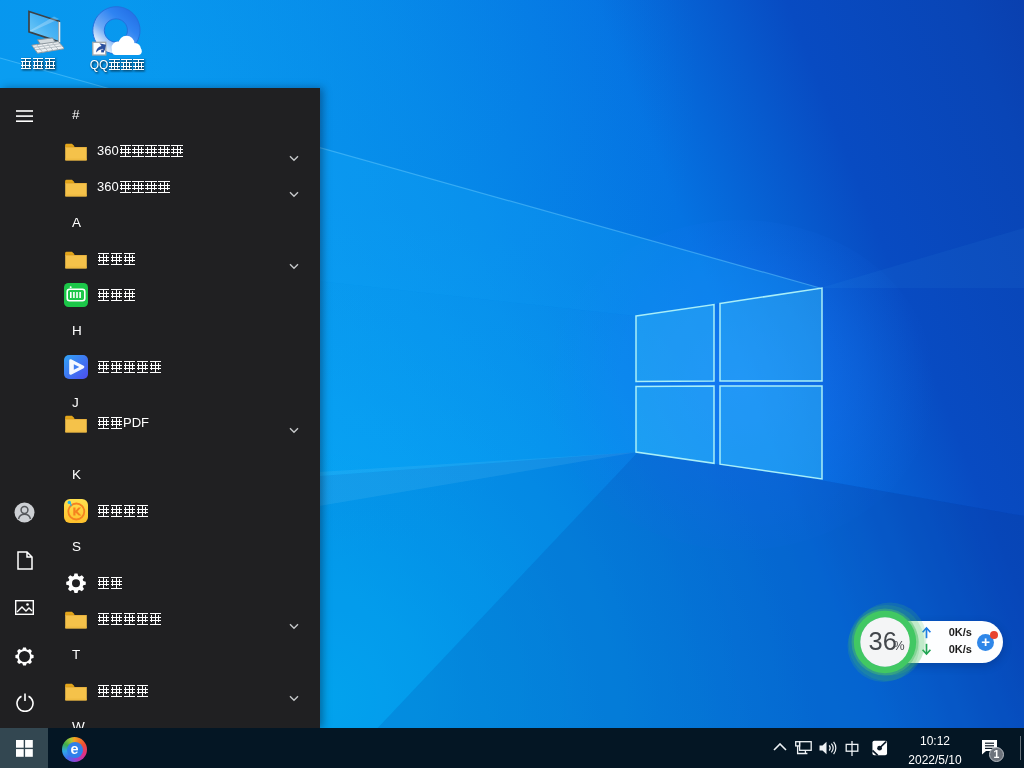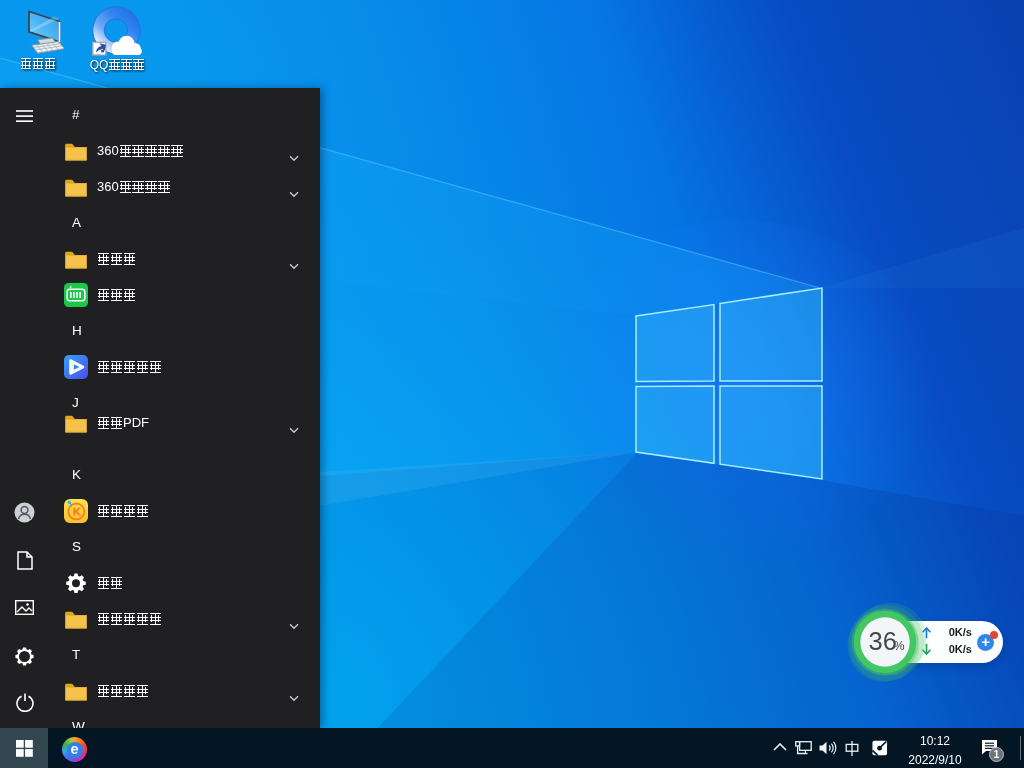--- a/index.html
+++ b/index.html
@@ -331,21 +331,21 @@
   </g>
  </svg>
  <svg style="position:absolute;left:872px;top:12px" width="15.5" height="16" viewBox="0 0 17 17">
   <rect x="0.5" y="0.5" width="16" height="16" rx="2" fill="#fff"></rect>
   <g stroke="#0a1826" stroke-width="1.8" fill="none">
    <line x1="15.5" y1="1.5" x2="9" y2="8"></line>
         <line x1="0.5" y1="11.2" x2="6.3" y2="16.5"></line>
   </g>
   <circle cx="8.3" cy="8.7" r="2.6" fill="#0a1826"></circle>
  </svg>
- <div id="clock">10:12<br><span style="font-size:12px">2022/9/10</span></div>
+ <div id="clock">10:12<br><span style="font-size:12px">2022/5/10</span></div>
  <svg style="position:absolute;left:981px;top:11px" width="17" height="16" viewBox="0 0 17 16">
   <path d="M1 1 h15 v11 h-11 l-4 3.4 Z" fill="#fff"></path>
   <g stroke="#0a1826" stroke-width="1.2">
         <line x1="4" y1="4.2" x2="13" y2="4.2"></line>
         <line x1="4" y1="6.8" x2="13" y2="6.8"></line>
         <line x1="4" y1="9.4" x2="13" y2="9.4"></line>
       </g>
  </svg>
  <div style="position:absolute;left:989px;top:18.5px;width:15px;height:15px;border-radius:50%;background:#6d737c;border:1px solid #b8bdc4;box-sizing:border-box;color:#fff;font-size:10.5px;font-weight:bold;text-align:center;line-height:13px">1</div>
  <div style="position:absolute;left:1019.5px;top:8px;width:1px;height:24px;background:rgba(255,255,255,0.4)"></div>

